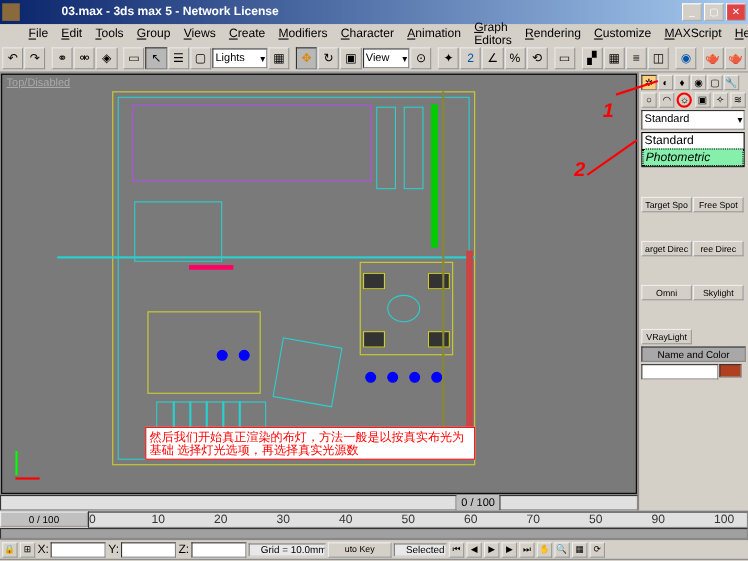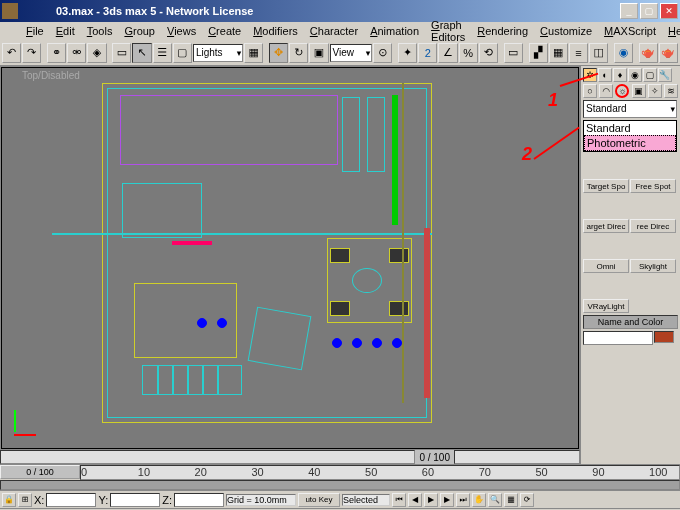--- a/index.html
+++ b/index.html
@@ -14,54 +14,54 @@
 .menu-item u { text-decoration: underline; }
 .toolbar { height: 26px; background: #d4d0c8; border-bottom: 1px solid #888; display: flex; align-items: center; padding: 0 2px; gap: 1px; }
 .tbtn { width: 20px; height: 20px; background: #d4d0c8; border: 1px outset #e8e8e8; display: flex; align-items: center; justify-content: center; font-size: 11px; }
 .tbtn.active { border: 1px inset #888; background: #b8b8b8; }
 .sep { width: 4px; height: 20px; }
 .dropdown { height: 18px; background: white; border: 1px inset #888; padding: 0 12px 0 2px; position: relative; font-size: 10px; line-height: 16px; }
 .dropdown::after { content: "▾"; position: absolute; right: 1px; top: 0; font-size: 9px; }
 .main-area { display: flex; height: 398px; }
 .viewport-wrap { flex: 1; display: flex; flex-direction: column; background: #888; }
 .viewport { flex: 1; background: #7a7a7a; position: relative; border: 1px solid #000; margin: 1px; overflow: hidden; }
-.vp-label { position: absolute; top: 2px; left: 20px; color: #aaa; font-size: 10px; }
+.vp-label { position: absolute; top: 2px; left: 4px; color: #aaa; font-size: 10px; text-decoration: underline; }
 .floorplan { position: absolute; top: 15px; left: 100px; width: 340px; height: 350px; }
 .fp-line { position: absolute; border: 1px solid; }
 .gizmo { position: absolute; bottom: 8px; left: 8px; width: 30px; height: 30px; }
 .gizmo-y { position: absolute; left: 4px; top: 0; width: 2px; height: 22px; background: #0f0; }
 .gizmo-x { position: absolute; left: 4px; bottom: 4px; width: 22px; height: 2px; background: #f00; }
 .note-box { position: absolute; bottom: 30px; left: 130px; width: 300px; height: 30px; background: #fff; border: 1px solid #f00; color: #f00; padding: 3px; font-size: 11px; line-height: 12px; }
 .scroll-h { height: 14px; background: #c0c0c0; display: flex; align-items: center; }
 .scroll-track { flex: 1; height: 14px; background: #e0e0e0; border: 1px inset #888; }
 .scroll-info { padding: 0 4px; font-size: 10px; }
 .side-panel { width: 100px; background: #d4d0c8; border-left: 1px solid #888; padding: 2px; display: flex; flex-direction: column; gap: 2px; }
 .side-tabs { display: flex; flex-wrap: wrap; gap: 1px; }
 .side-tab { width: 14px; height: 14px; background: #d4d0c8; border: 1px outset #eee; font-size: 9px; display: flex; align-items: center; justify-content: center; }
 .side-tab.active { border: 1px inset #888; background: #ffd080; }
 .side-row { display: flex; gap: 1px; justify-content: space-between; }
 .side-btn { width: 14px; height: 14px; background: #d4d0c8; border: 1px outset #eee; font-size: 9px; display: flex; align-items: center; justify-content: center; }
 .circled { border: 2px solid #f00; border-radius: 50%; }
 .dd-wide { width: 94px; }
 .dd-open { width: 94px; background: white; border: 1px solid #000; font-size: 10px; }
 .dd-opt { padding: 1px 2px; }
-.dd-opt.sel { background: #f9a8d4; border: 1px dotted #000; }
+.dd-opt.sel { background: #86efac; border: 1px dotted #000; font-style: italic; }
 .btn-grid { display: flex; flex-wrap: wrap; gap: 1px; }
 .grid-btn { width: 46px; height: 14px; background: #d4d0c8; border: 1px outset #eee; font-size: 8px; display: flex; align-items: center; justify-content: center; overflow: hidden; margin-top: 25px; }
 .rollout-hdr { background: #a8a8a8; border: 1px inset #888; text-align: center; font-size: 9px; padding: 1px; }
 .swatch { height: 12px; background: #b04020; border: 1px inset #888; }
 .bottom-area { background: #d4d0c8; }
 .timeline { height: 16px; background: #d4d0c8; border-top: 1px solid #888; display: flex; }
 .tl-slider { width: 80px; height: 14px; background: #c0c0c0; border: 1px outset #eee; text-align: center; font-size: 9px; line-height: 12px; }
 .tl-ruler { flex: 1; background: #e0e0e0; border: 1px inset #888; position: relative; font-size: 8px; overflow: hidden; }
 .tl-tick { position: absolute; top: 0; color: #333; }
 .trackbar { height: 10px; background: #a0a0a0; border: 1px inset #888; }
 .status-row { height: 18px; display: flex; align-items: center; gap: 2px; padding: 0 2px; border-top: 1px solid #888; }
 .coord-input { width: 50px; height: 14px; background: white; border: 1px inset #888; font-size: 9px; padding: 0 2px; }
-.status-text { font-size: 9px; background: #e8e8e8; border: 1px inset #ccc; padding: 0 0; overflow: hidden; white-space: nowrap; }
+.status-text { font-size: 9px; background: #e8e8e8; border: 1px inset #ccc; padding: 0 10px; overflow: hidden; white-space: nowrap; }
 .mini-btn { width: 14px; height: 14px; background: #d4d0c8; border: 1px outset #eee; font-size: 8px; display: flex; align-items: center; justify-content: center; }
 .annotation { position: absolute; color: #f00; font-size: 18px; font-weight: bold; font-style: italic; pointer-events: none; }
 .arrow-line { position: absolute; border-top: 2px solid #f00; transform-origin: left center; pointer-events: none; }
 </style>
 </head>
 <body>
 
 <div class="titlebar">
   <div class="titlebar-icon"></div>
   <div class="titlebar-text">03.max - 3ds max 5 - Network License</div>
@@ -162,20 +162,22 @@
         <div class="fp-line" style="top:282px;left:85px;width:0;height:30px;border-color:#2acfcf"></div>
         <div class="fp-line" style="top:282px;left:100px;width:0;height:30px;border-color:#2acfcf"></div>
         <div class="fp-line" style="top:282px;left:115px;width:0;height:30px;border-color:#2acfcf"></div>
         <div class="fp-line" style="top:0;left:300px;width:0;height:320px;border-color:#883"></div>
         <div class="fp-line" style="top:145px;left:322px;width:6px;height:170px;border-color:#c44;background:#c44"></div>
       </div>
       <div class="gizmo">
         <div class="gizmo-y"></div>
           <div class="gizmo-x"></div>
       </div>
+      <div class="note-box">然后我们开始真正渲染的布灯，方法一般是以按真实布光为基础
+选择灯光选项，再选择真实光源数</div>
     </div>
     <div class="scroll-h">
       <div class="scroll-track"></div>
       <div class="scroll-info">0 / 100</div>
       <div class="scroll-track" style="flex:0.3"></div>
     </div>
   </div>
 
   <div class="side-panel">
     <div class="side-tabs">
@@ -242,21 +244,21 @@
   <div class="status-row">
     <div class="mini-btn">🔒</div>
     <div class="mini-btn">⊞</div>
     <span>X:</span>
       <input class="coord-input" value="" style="">
     <span>Y:</span>
       <input class="coord-input" value="" style="">
     <span>Z:</span>
       <input class="coord-input" value="" style="">
     <div class="status-text" style="width:70px">Grid = 10.0mm</div>
-    <div class="mini-btn" style="width:42px;font-size:8px">uto Key</div>
+    <div class="mini-btn" style="width:58px;font-size:8px">uto Key</div>
     <div class="status-text" style="width:48px">Selected</div>
     <div class="mini-btn">⏮</div>
     <div class="mini-btn">◀</div>
     <div class="mini-btn">▶</div>
     <div class="mini-btn">▶</div>
     <div class="mini-btn">⏭</div>
     <div class="mini-btn">✋</div>
     <div class="mini-btn">🔍</div>
     <div class="mini-btn">▦</div>
     <div class="mini-btn">⟳</div>

